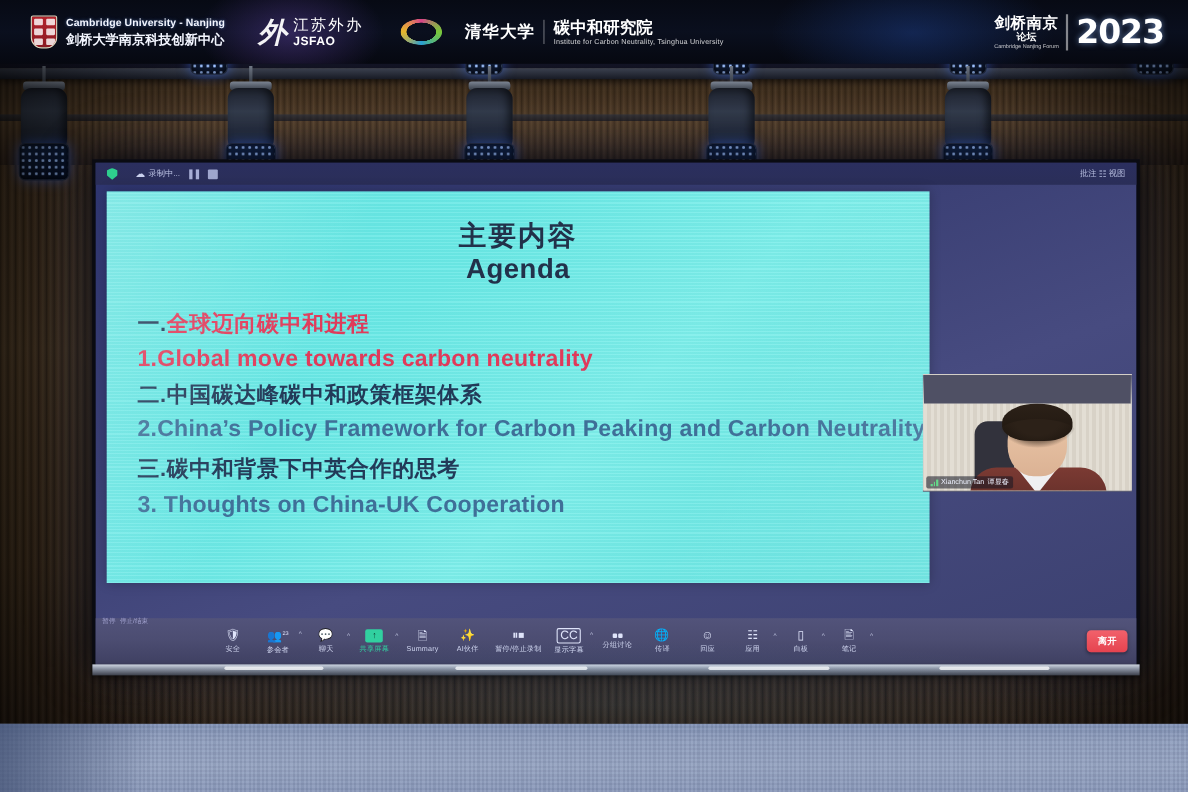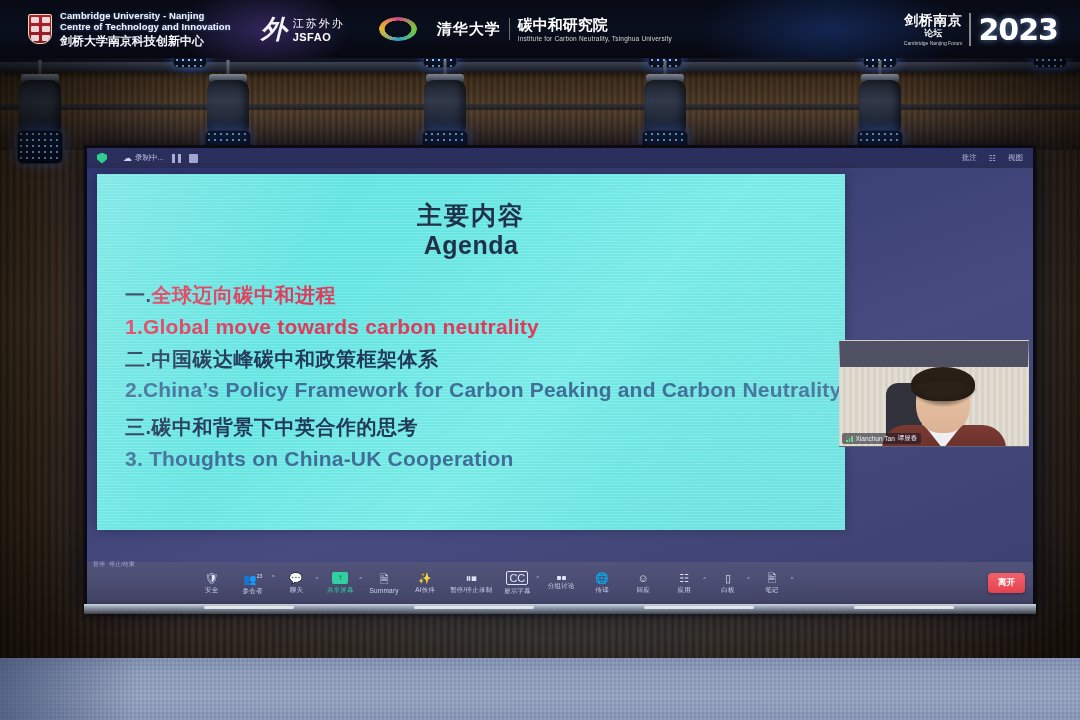--- a/index.html
+++ b/index.html
@@ -111,21 +111,21 @@
     display: grid; grid-template-columns: 1fr 1fr; grid-template-rows: 1fr 1fr 1fr;
     overflow: hidden; border: 1px solid #e4d8c0;
   }
   .crest i { background: rgba(255,255,255,.82); margin: 1.5px; border-radius: 1px; display:block;}
   .org1 { margin-left: 8px; color: #f3f6ff; }
   .org1 .en { font-size: 9.5px; font-weight: bold; line-height: 11px; letter-spacing: .1px; text-shadow: 0 0 3px rgba(120,170,255,.5);}
   .org1 .zh { font-size: 12px; font-weight: bold; line-height: 14px; margin-top: 2px; }
   .jsfao { display:flex; align-items:center; margin-left: 30px; }
   .jsfao .mark { font-size: 26px; color:#fff; font-family:"Liberation Serif", serif; font-style: italic; font-weight: bold; opacity:.95; }
   .jsfao .txt { margin-left: 6px; color:#fff; }
-  .jsfao .txt .zh { font-size: 11px; letter-spacing:2px; font-family:"Liberation Serif", serif;}
+  .jsfao .txt .zh { font-size: 14px; letter-spacing:2px; font-family:"Liberation Serif", serif;}
   .jsfao .txt .en { font-size: 11px; font-weight: bold; letter-spacing: .5px; }
   .cgn { display:flex; align-items:center; margin-left: 34px; }
   .cgn .ring {
     width: 38px; height: 24px; border-radius: 50%;
     background: conic-gradient(#e4468f, #7fd13b, #2aa7e0, #f2c12e, #e4468f);
     -webkit-mask: radial-gradient(ellipse 60% 60% at 50% 50%, transparent 58%, #000 60%);
             mask: radial-gradient(ellipse 60% 60% at 50% 50%, transparent 58%, #000 60%);
     opacity:.95;
   }
   .tsinghua { display:flex; align-items:center; margin-left: 20px; color:#fff; }
@@ -185,21 +185,21 @@
     width: 9px; height: 9px; margin-left: 8px; background: rgba(210,218,255,.7);
     border-radius: 1px;
   }
   .tb-btn.pause {
     background: none; position: relative;
   }
   .tb-btn.pause::before, .tb-btn.pause::after {
     content:""; position:absolute; top:0; width: 3px; height: 9px; background: rgba(210,218,255,.75);
   }
   .tb-btn.pause::before { left: 0; } .tb-btn.pause::after { right: 0; }
-  .topbar-right { margin-left:auto; display:flex; align-items:center; gap:12px; font-size:7.5px; opacity:.85;}
+  .topbar-right { margin-left:auto; display:flex; align-items:center; gap:2px; font-size:7.5px; opacity:.85;}
   .topbar-right .ic { font-size: 8px; }
 
   
   .slide-wrap { position: relative; flex: 1 1 auto; }
   .slide {
     position: absolute; left: 10px; top: 6px; width: 748px; height: 356px;
     background:
       repeating-linear-gradient(0deg, rgba(255,255,255,.10) 0 1px, rgba(0,0,0,.02) 1px 3px),
       linear-gradient(135deg,#63e6e2 0%, #6ae9e6 35%, #7ceeea 60%, #5fe2df 100%);
     overflow: hidden;
@@ -417,21 +417,20 @@
       <div class="crest">
         <i></i>
           <i></i>
           <i></i>
           <i></i>
           <i></i>
           <i></i>
       </div>
       <div class="org1">
         <div class="en">Cambridge University - Nanjing</div>
-        <div class="en">Centre of Technology and Innovation</div>
         <div class="zh">剑桥大学南京科技创新中心</div>
       </div>
 
       <div class="jsfao">
         <div class="mark">外</div>
         <div class="txt">
           <div class="zh">江苏外办</div>
           <div class="en">JSFAO</div>
         </div>
       </div>

